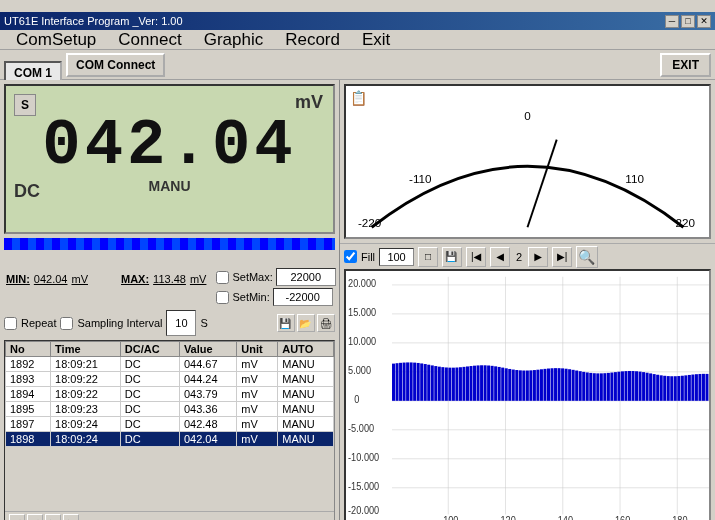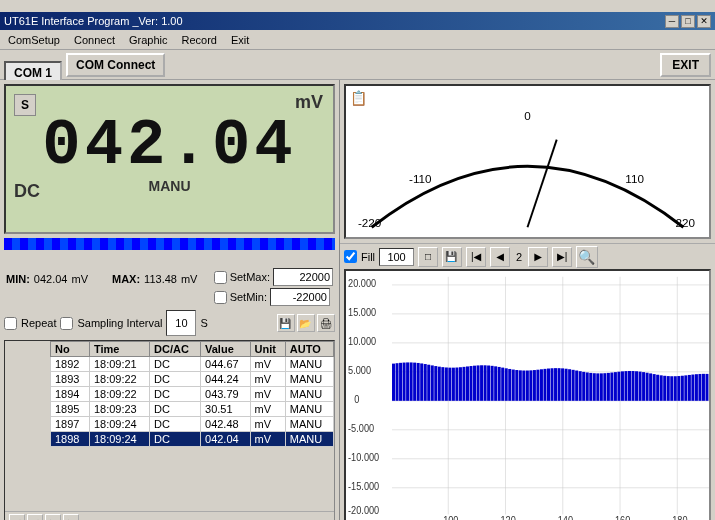--- a/index.html
+++ b/index.html
@@ -31,23 +31,24 @@
       background: #d4d0c8;
       height: 20px;
       display: flex;
       align-items: center;
       padding: 0 2px;
       border-bottom: 1px solid #a0a0a0;
       gap: 2px;
     }
     .menu-item {
       padding: 1px 6px;
-      font-size: 11px;
+      font-size: 17px;
       cursor: pointer;
       color: black;
+      margin-left: 8px;
     }
 
     
     .toolbar {
       background: #d4d0c8;
       height: 30px;
       display: flex;
       align-items: center;
       padding: 2px 4px;
       gap: 4px;
@@ -153,32 +154,33 @@
         #0000ff 0px, #0000ff 8px,
         #0044ff 8px, #0044ff 16px
       );
       margin: 0 4px;
     }
 
     
     .minmax-area {
       padding: 4px 8px;
       display: flex;
-      gap: 24px;
+      gap: 33px;
       font-size: 11px;
+      text-decoration: underline;
     }
     .minmax-item { display: flex; gap: 4px; align-items: center; }
     .minmax-label { font-weight: bold; }
     .set-input {
       width: 60px;
       height: 18px;
       border: 1px inset #888;
       font-size: 11px;
       background: white;
-      text-align: right;
+      text-align: center;
       padding: 0 2px;
     }
 
     
     .controls-row2 {
       padding: 2px 4px;
       display: flex;
       align-items: center;
       gap: 4px;
     }
@@ -226,21 +228,20 @@
       background: white;
     }
     .data-table tr.selected td {
       background: #0a246a;
       color: white;
     }
     .table-scroll {
       height: 170px;
       overflow-y: auto;
       overflow-x: hidden;
-      margin-left: 45px;
     }
 
     
     .right-panel {
       flex: 1;
       display: flex;
       flex-direction: column;
       background: #d4d0c8;
     }
 
@@ -442,21 +443,21 @@
                 <td>18:09:22</td>
                 <td>DC</td>
                 <td>043.79</td>
                 <td>mV</td>
                 <td>MANU</td>
               </tr>
               <tr>
                 <td>1895</td>
                 <td>18:09:23</td>
                 <td>DC</td>
-                <td>30.51</td>
+                <td>043.36</td>
                 <td>mV</td>
                 <td>MANU</td>
               </tr>
               <tr>
                 <td>1897</td>
                 <td>18:09:24</td>
                 <td>DC</td>
                 <td>042.48</td>
                 <td>mV</td>
                 <td>MANU</td>

